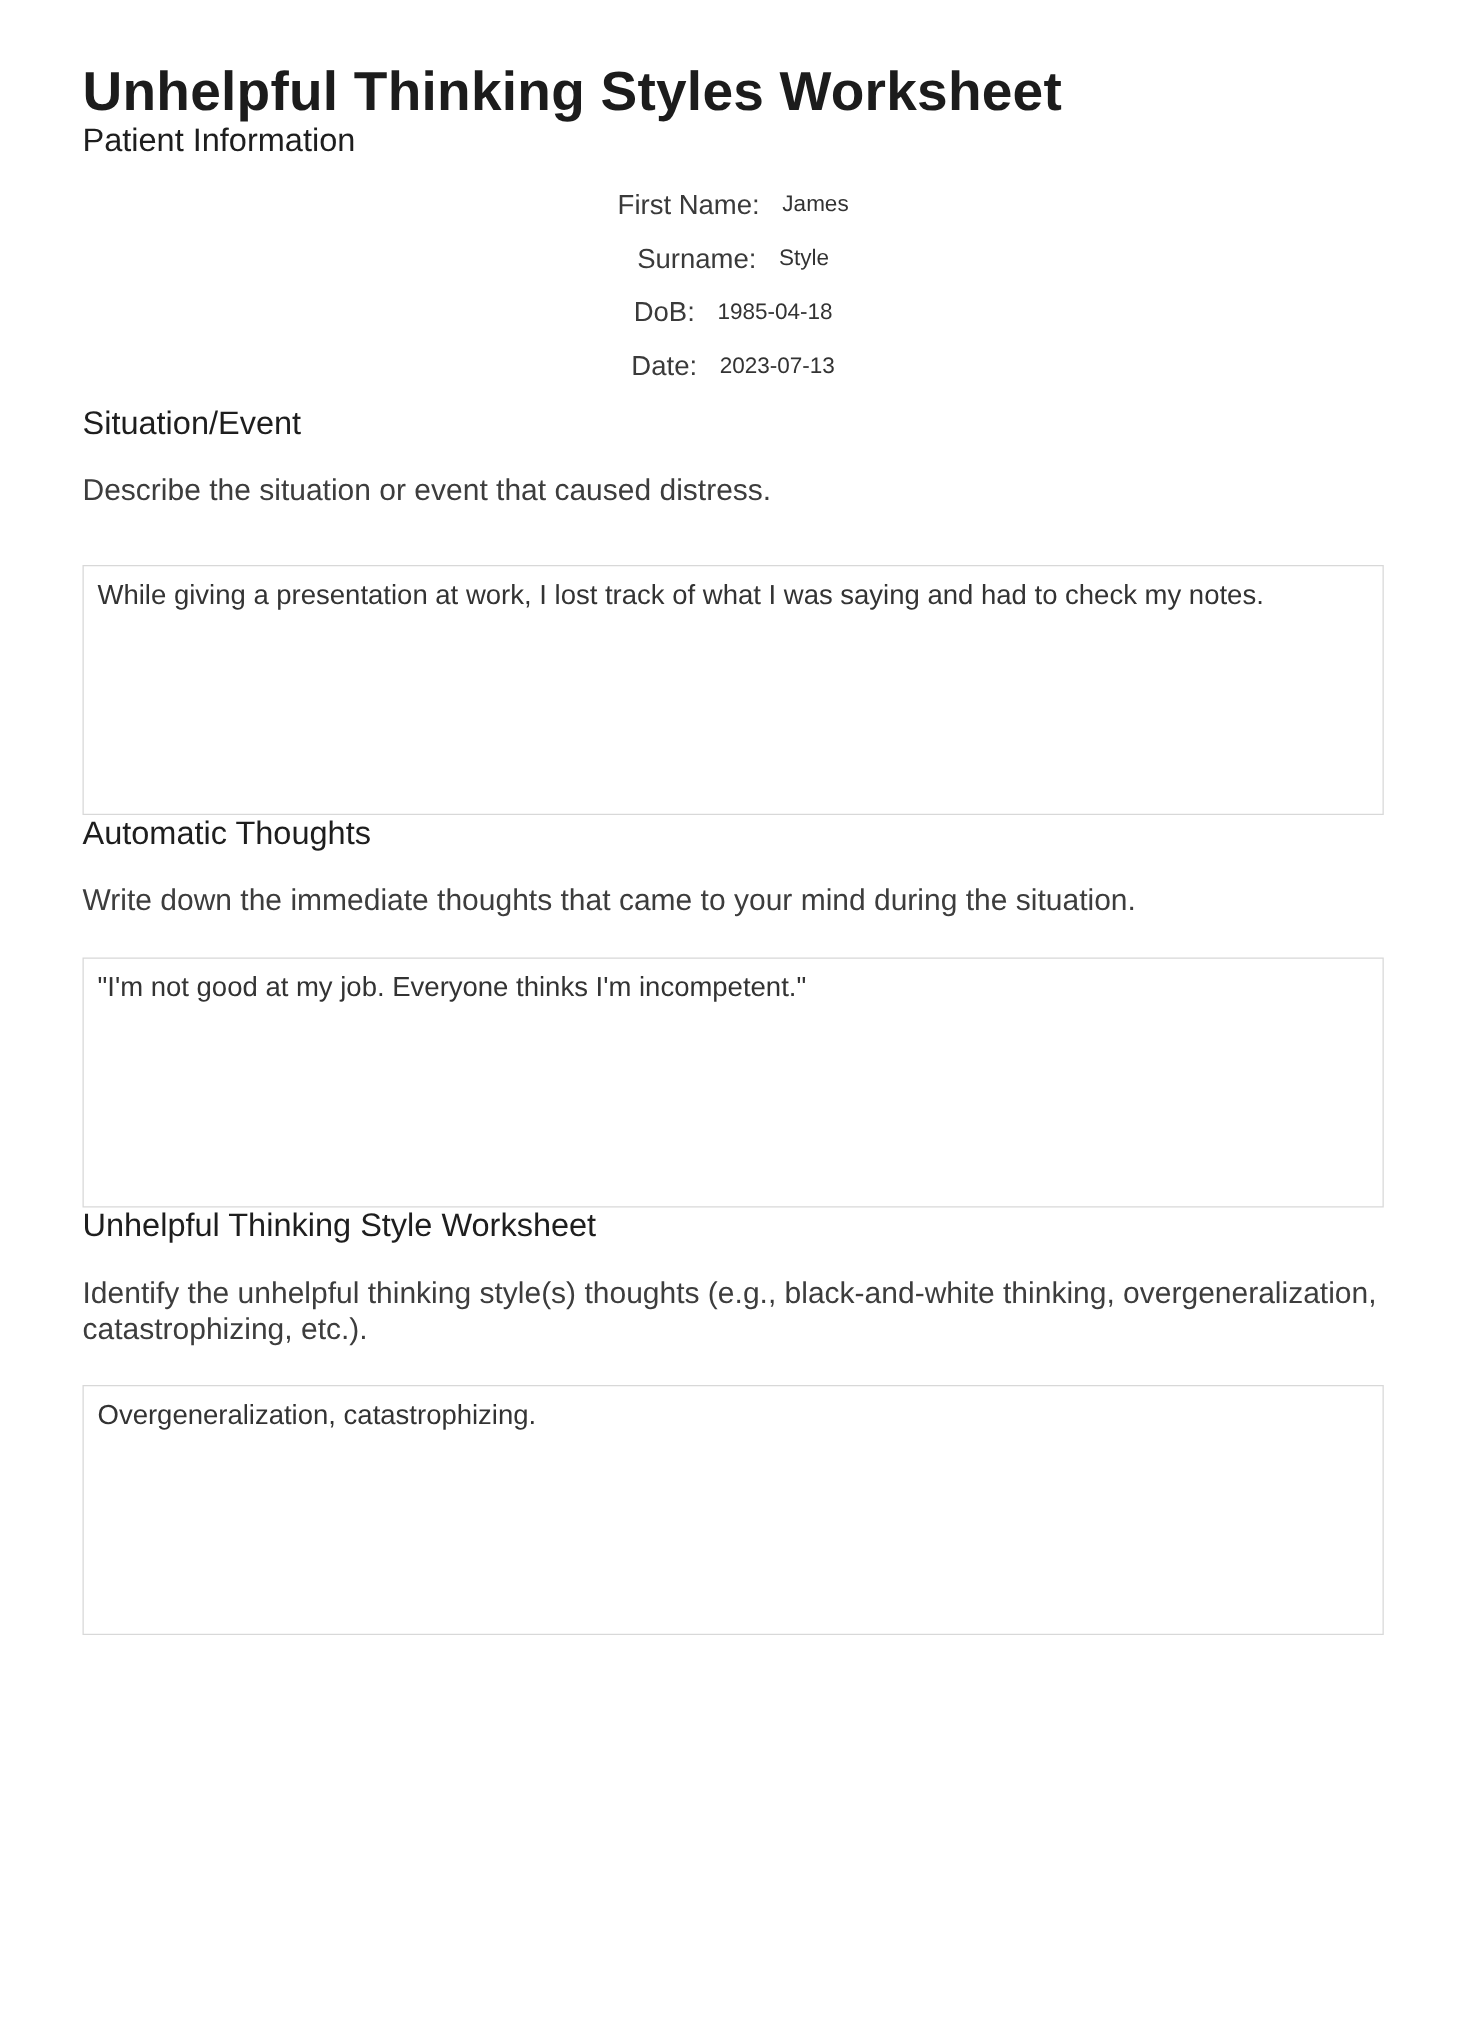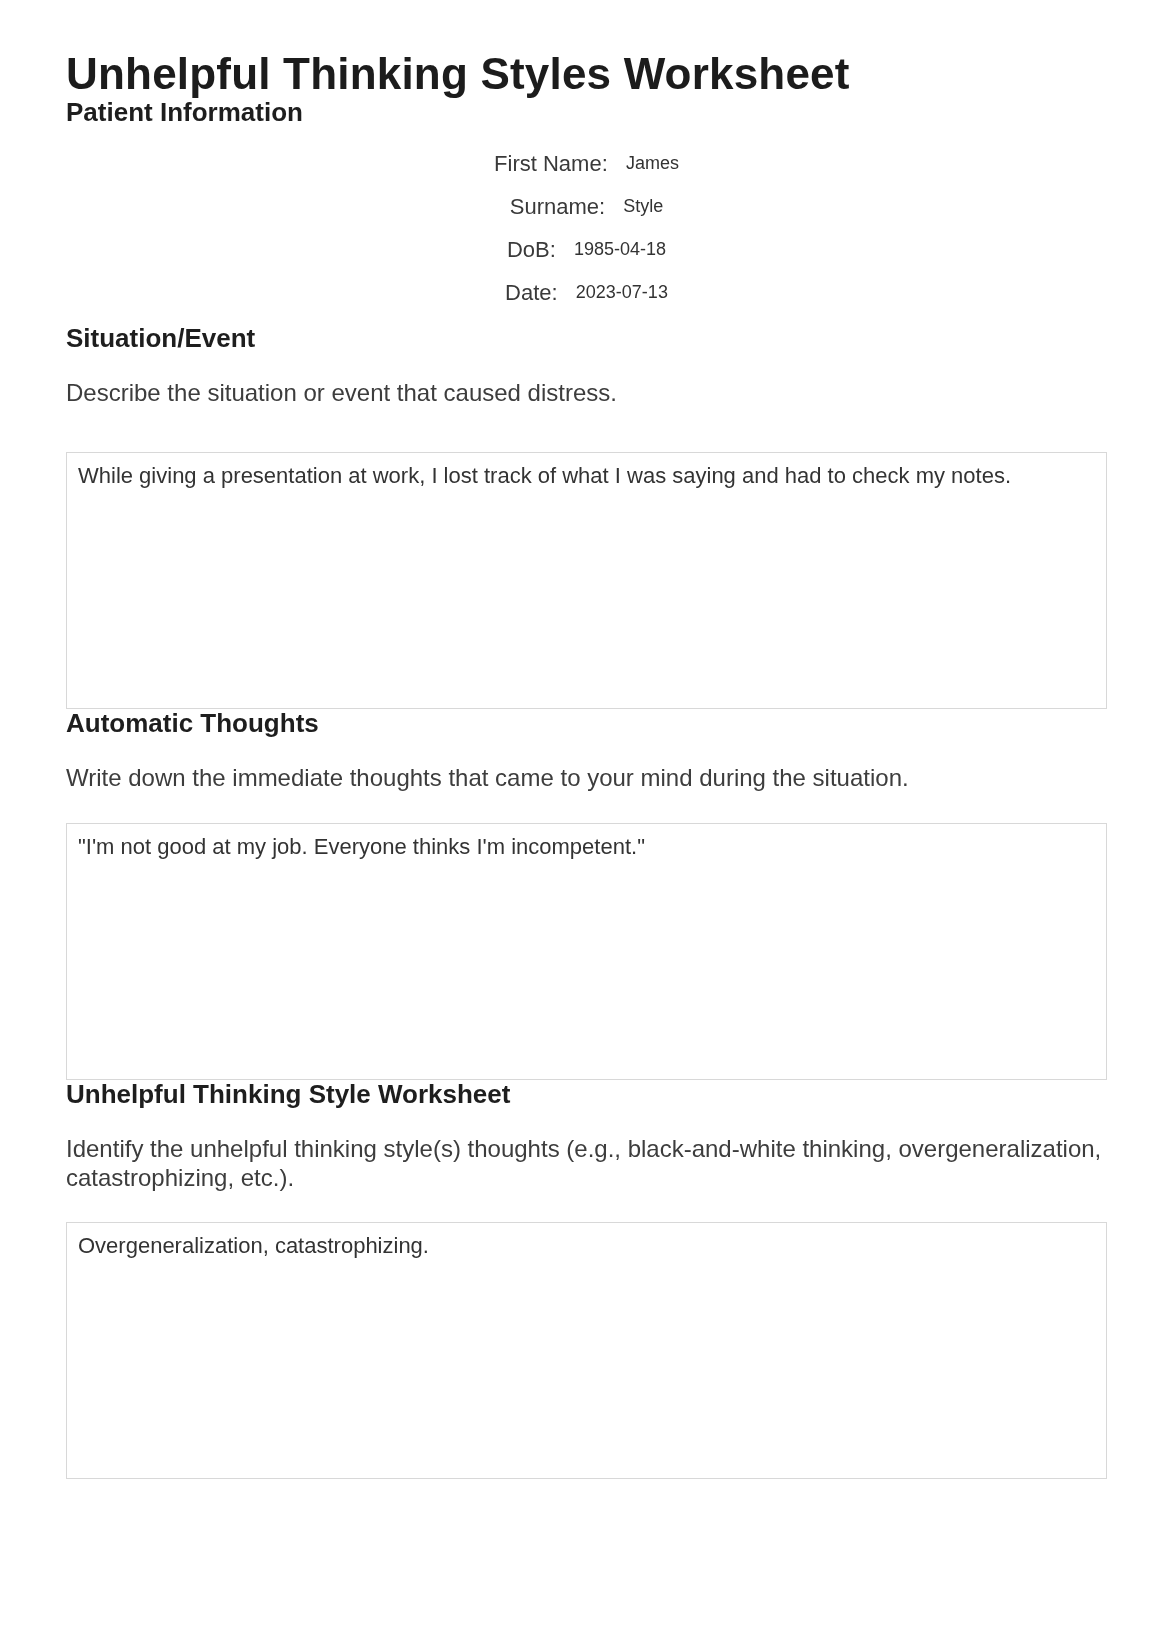--- a/index.html
+++ b/index.html
@@ -24,21 +24,21 @@
     line-height: 48px;
     font-weight: bold;
     text-align: left;
     color: #1c1c1c;
     letter-spacing: 0.2px;
   }
   h2.section-heading {
     margin: 0;
     font-size: 26px;
     line-height: 28px;
-    font-weight: bold;
+    font-weight: normal;
     color: #1e1e1e;
   }
   .mt-62 { margin-top: 62px; }
   .mt-66 { margin-top: 66px; }
   .mt-60 { margin-top: 60px; }
   .mt-56 { margin-top: 56px; }
   .fields { margin-top: 26px; text-align: center; }
   .field-row {
     line-height: 24px;
     margin-bottom: 18px;
@@ -54,21 +54,21 @@
     top: -2px;
   }
   p.desc {
     margin: 26px 0 0 0;
     font-size: 24px;
     line-height: 29px;
     color: #3d3d3d;
   }
   .entry-box {
     width: 1041px;
-    height: 257px;
+    height: 200px;
     border: 1px solid #d8d8d8;
     background: #ffffff;
     padding: 9px 11px;
     overflow: hidden;
     cursor: text;
   }
   .entry-box .entry-text {
     display: block;
     font-size: 22px;
     line-height: 28px;

